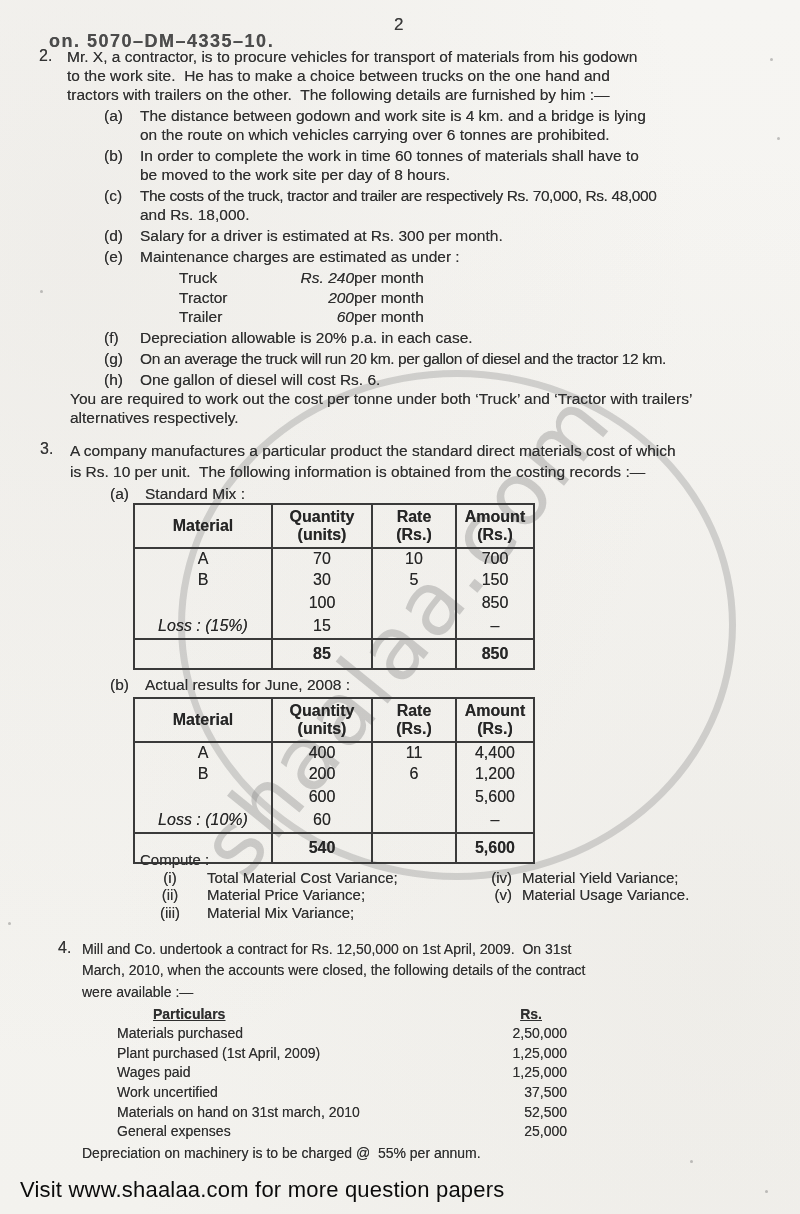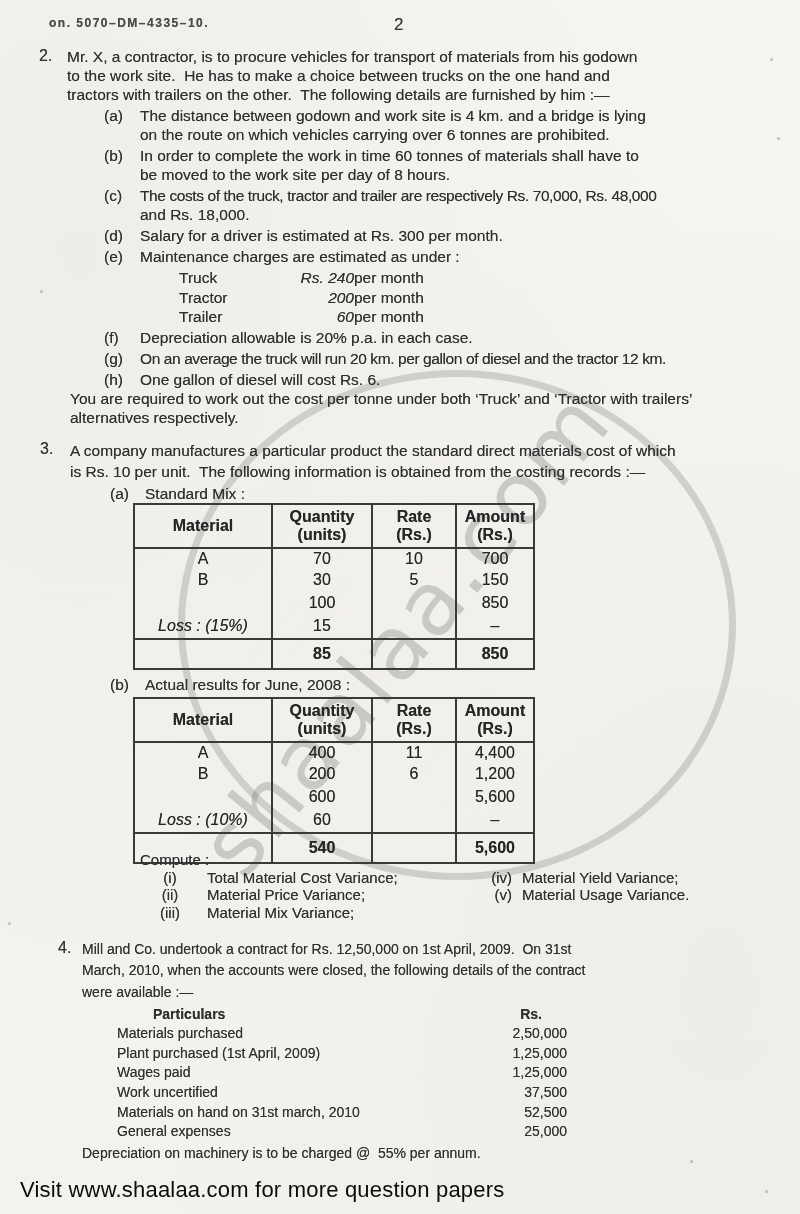--- a/index.html
+++ b/index.html
@@ -16,21 +16,21 @@
 
   
   .wm-ellipse{position:absolute;left:178px;top:370px;width:544px;height:496px;
               border:7px solid rgba(150,150,150,.38);border-radius:50%;}
   .wm-text{position:absolute;left:85px;top:571px;width:640px;height:124px;
            display:flex;align-items:center;justify-content:center;
            font-size:88px;letter-spacing:3px;color:rgba(120,120,120,.33);
            transform:rotate(-51deg);font-family:"DejaVu Sans",sans-serif;}
 
   
-  .hdr-code{position:absolute;left:49px;top:16px;font-size:12px;font-weight:700;
+  .hdr-code{position:absolute;left:49px;top:31px;font-size:18px;font-weight:700;
             letter-spacing:1.5px;color:#4c4c4c;}
   .hdr-page{position:absolute;left:394px;top:15px;font-size:17px;color:#3a3a3a;}
 
   
   .qblock{position:absolute;left:0;width:800px;}
   .qnum{position:absolute;font-size:16px;color:#333;}
   .qbody{margin-left:67px;font-size:15.5px;line-height:19px;}
   #q2 .qnum{left:39px;}
   #q3 .qnum{left:40px;}
   #q4 .qnum{left:58px;}
@@ -76,21 +76,21 @@
   .cmp-title{margin-left:140px;}
   .cmp-row{display:flex;}
   .cl{flex:none;margin-left:145px;width:50px;text-align:center;}
   .ct{flex:none;margin-left:12px;width:250px;}
   .rl{flex:none;margin-left:10px;width:45px;text-align:right;}
   .rt{flex:none;margin-left:10px;}
 
   
   .ptable{width:485px;margin-top:1px;}
   .prow{display:flex;line-height:19.7px;}
-  .phead{display:flex;line-height:20px;font-weight:700;}
+  .phead{display:flex;line-height:20px;font-weight:700;text-decoration:underline;}
   .pcol1{margin-left:71px;}
   .pcol2{margin-left:auto;margin-right:25px;}
   .plabel{margin-left:35px;}
   .pvalue{margin-left:auto;}
   .note{margin-top:1px;}
 
   
   .footer{position:absolute;left:20px;top:1177px;font-size:22px;color:#0b0b0b;
           letter-spacing:.2px;}
 

